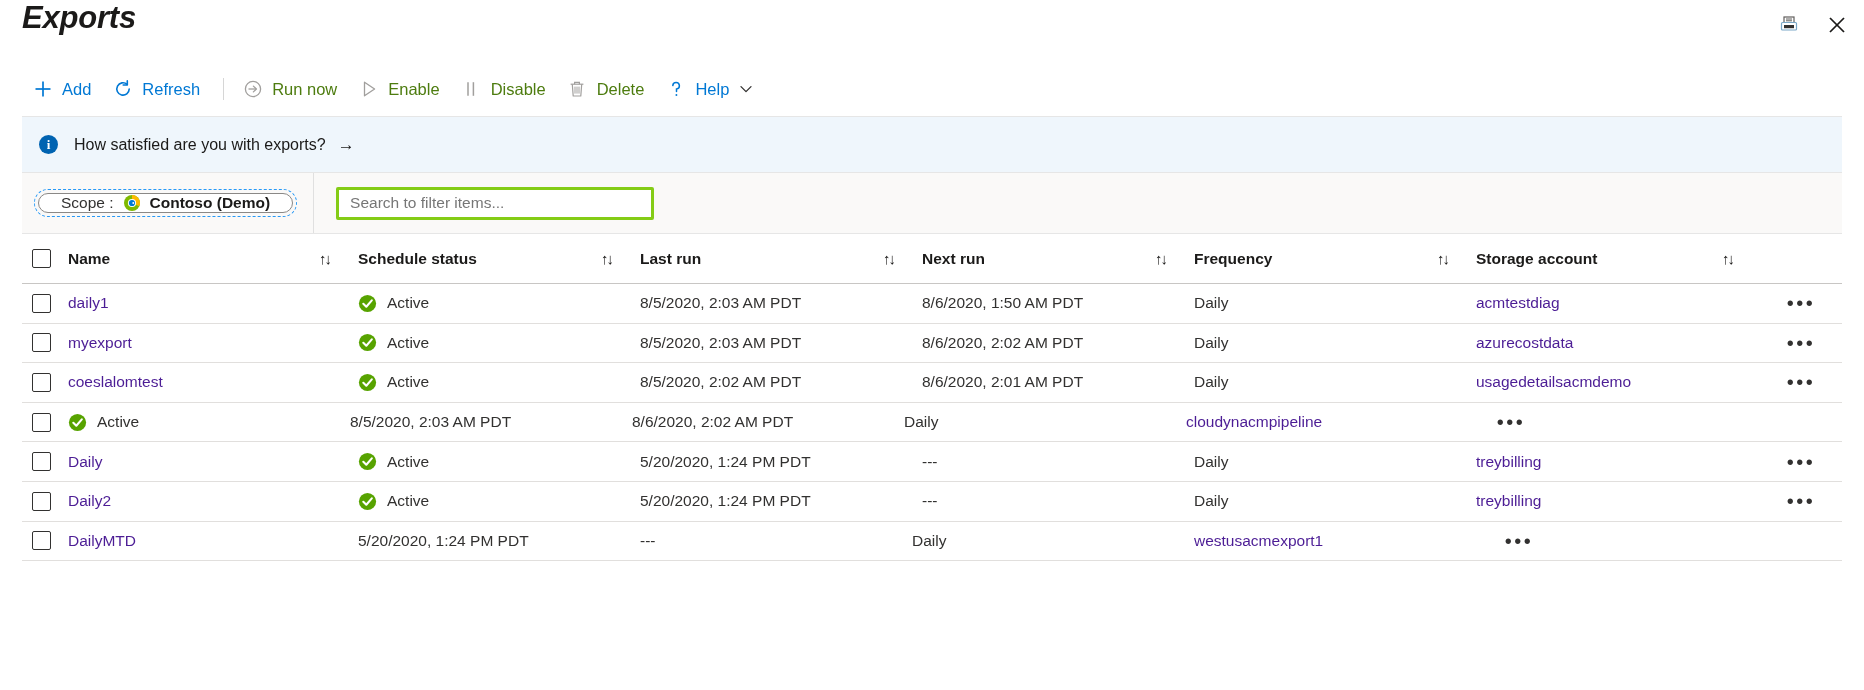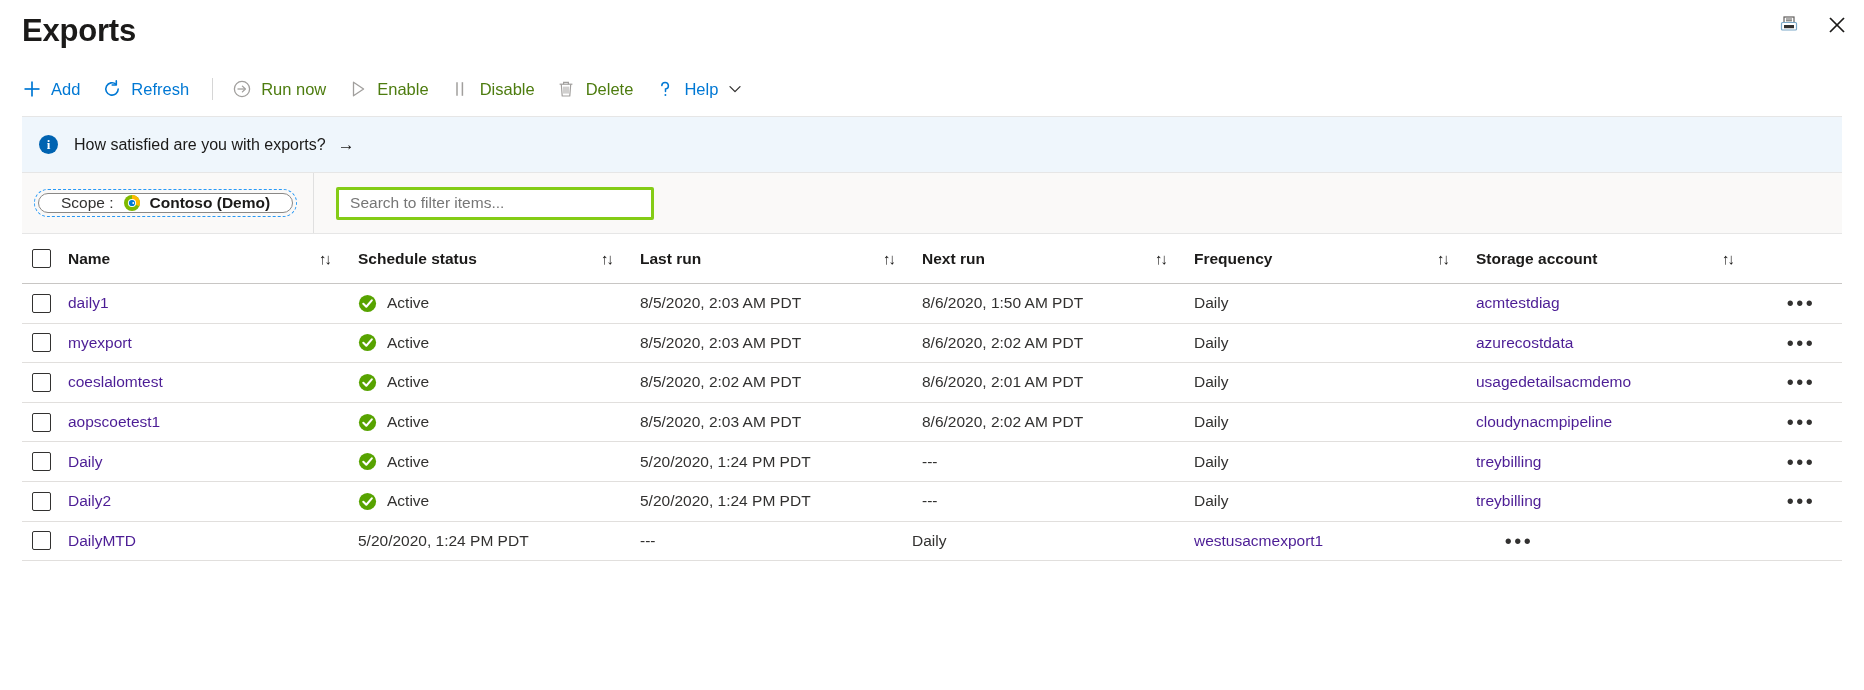--- a/index.html
+++ b/index.html
@@ -10,21 +10,22 @@
     font-family: "Liberation Sans", sans-serif;
     color: #1b1a19;
     overflow: hidden;
   }
 
   
   .titlebar {
     position: relative;
     height: 62px;
     display: flex;
-    align-items: center;
+    align-items: flex-start;
+    font-style: italic;
   }
   .page-title {
     font-size: 31px;
     font-weight: 600;
     letter-spacing: -0.2px;
     margin-left: 22px;
     color: #1b1a19;
   }
   .titlebar-actions {
     position: absolute;
@@ -39,21 +40,21 @@
     display: flex; align-items: center; justify-content: center;
     cursor: pointer;
     background: none; border: none; padding: 0;
   }
 
   
   .commandbar {
     height: 54px;
     display: flex;
     align-items: center;
-    padding-left: 13px;
+    padding-left: 24px;
     gap: 0px;
   }
   .cmd {
     display: flex;
     align-items: center;
     gap: 9px;
     padding: 6px 13px 6px 8px;
     font-size: 16.5px;
     color: #0078d4;
     cursor: pointer;
@@ -507,23 +508,20 @@
           <span class="link">usagedetailsacmdemo</span>
         </div>
         <div class="col col-menu">
           <span class="ellipsis">•••</span>
         </div>
       </div>
       <div class="grid-row">
         <div class="cb-cell">
           <span class="cbox"></span>
         </div>
-        <div class="col col-name">
-          <span class="link">aopscoetest1</span>
-        </div>
         <div class="col col-status">
           <span class="status-wrap">
             <span class="st-icon"><svg width="19" height="19" viewBox="0 0 19 19">
                 <circle cx="9.5" cy="9.5" r="8.6" fill="#57a300"></circle>
                 <path d="M5.3 9.8 L8.3 12.7 L13.8 6.4" fill="none" stroke="#ffffff" stroke-width="2.1" stroke-linecap="round" stroke-linejoin="round"></path>
               </svg></span>
             <span class="cell-txt">Active</span>
           </span>
         </div>
         <div class="col col-lastrun">

